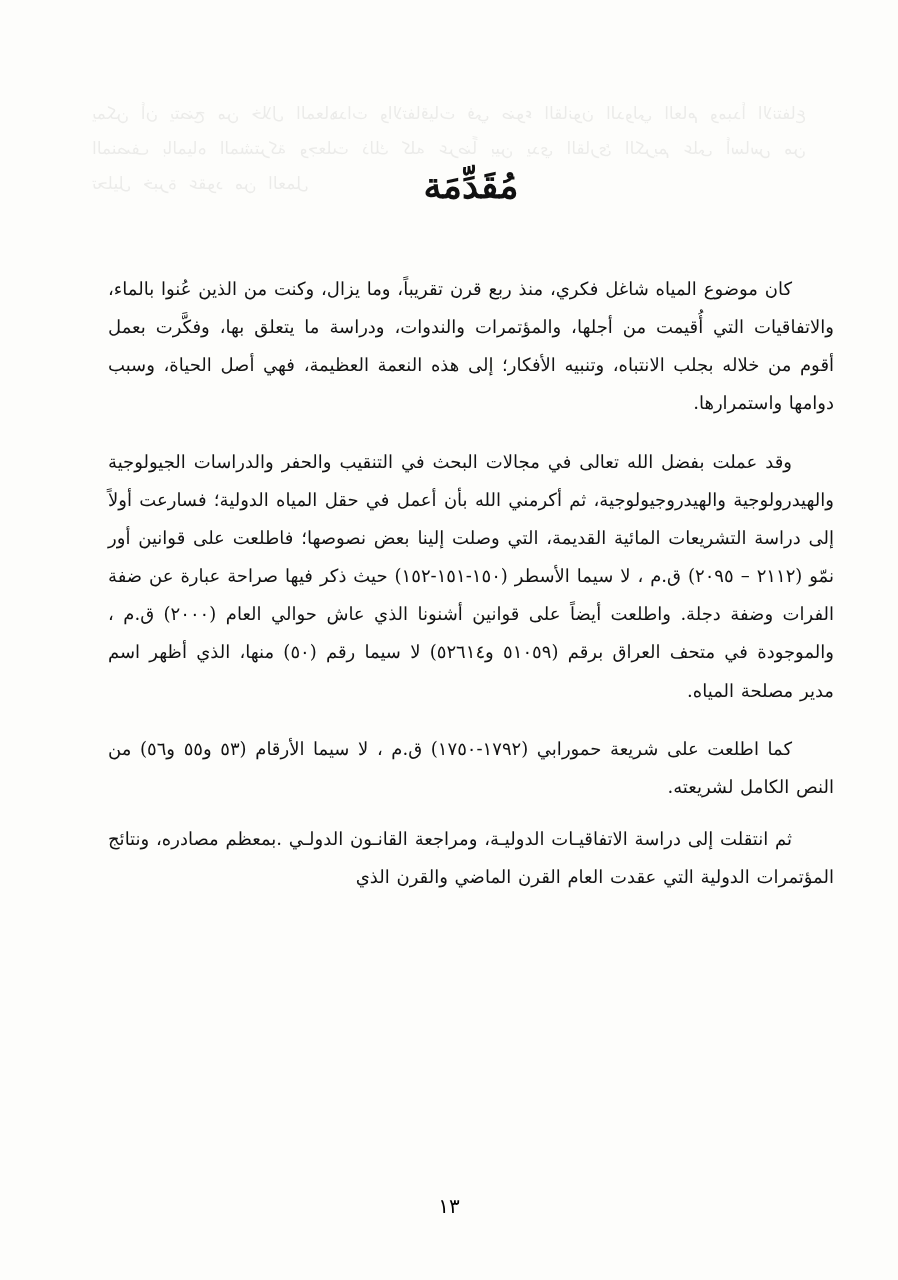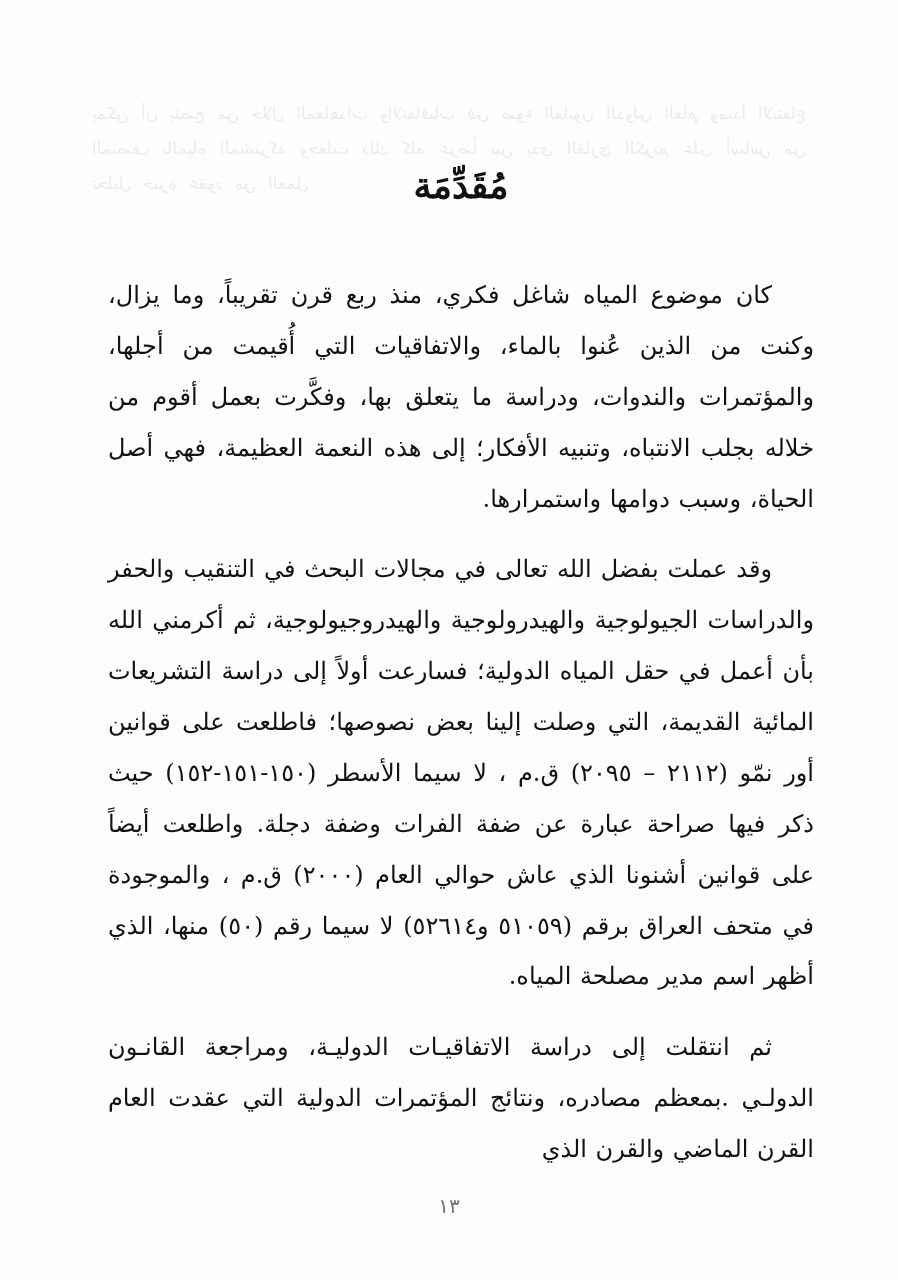--- a/index.html
+++ b/index.html
@@ -34,69 +34,70 @@
     text-align: justify;
     transform: scaleX(-1);
     filter: blur(0.5px);
     white-space: pre-wrap;
     word-spacing: 6px;
   }
   .content {
     position: absolute;
     inset: 0;
     box-sizing: border-box;
-    padding: 120px 84px 80px 108px;
+    padding: 120px 64px 80px 108px;
     direction: rtl;
   }
   .doc-title {
     text-align: center;
     font-family: "DejaVu Serif", "Liberation Serif", serif;
     font-size: 36px;
     font-weight: 700;
     color: #111111;
     margin: 44px 0 64px 0;
     letter-spacing: 0px;
   }
   .para {
     font-family: "DejaVu Serif", "Liberation Serif", serif;
     color: #121212;
-    font-size: 24px;
+    font-size: 18px;
     line-height: 2.12;
     text-align: justify;
     text-align-last: right;
     text-indent: 42px;
     margin: 0 0 20px 0;
     word-spacing: 1px;
   }
   .para.tight {
     margin-bottom: 14px;
   }
   .page-number {
     position: absolute;
     bottom: 62px;
     left: 0;
     right: 0;
     text-align: center;
     font-family: "DejaVu Serif", "Liberation Serif", serif;
     font-size: 20px;
-    color: #737373;
+    color: #000000;
   }
 </style>
 </head>
 <body>
 
 <div class="page">
 
   <div class="bleed">يمكن أن يتضح من خلال المعاهدات والاتفاقيات في ضوء القانون الدولي العام ومبدأ الانتفاع المنصف بالمياه المشتركة وجعلت ذلك كله عرضاً بين يدي القارئ الكريم على أساس من تحليل خبرة عقود من العمل</div>
 
   <div class="content">
 
     <h1 class="doc-title">مُقَدِّمَة</h1>
 
     <p class="para">كان موضوع المياه شاغل فكري، منذ ربع قرن تقريباً، وما يزال، وكنت من الذين عُنوا بالماء، والاتفاقيات التي أُقيمت من أجلها، والمؤتمرات والندوات، ودراسة ما يتعلق بها، وفكَّرت بعمل أقوم من خلاله بجلب الانتباه، وتنبيه الأفكار؛ إلى هذه النعمة العظيمة، فهي أصل الحياة، وسبب دوامها واستمرارها.</p>
     <p class="para">وقد عملت بفضل الله تعالى في مجالات البحث في التنقيب والحفر والدراسات الجيولوجية والهيدرولوجية والهيدروجيولوجية، ثم أكرمني الله بأن أعمل في حقل المياه الدولية؛ فسارعت أولاً إلى دراسة التشريعات المائية القديمة، التي وصلت إلينا بعض نصوصها؛ فاطلعت على قوانين أور نمّو (٢١١٢ – ٢٠٩٥) ق.م ، لا سيما الأسطر (١٥٠-١٥١-١٥٢) حيث ذكر فيها صراحة عبارة عن ضفة الفرات وضفة دجلة. واطلعت أيضاً على قوانين أشنونا الذي عاش حوالي العام (٢٠٠٠) ق.م ، والموجودة في متحف العراق برقم (٥١٠٥٩ و٥٢٦١٤) لا سيما رقم (٥٠) منها، الذي أظهر اسم مدير مصلحة المياه.</p>
+    <p class="para tight">كما اطلعت على شريعة حمورابي (١٧٩٢-١٧٥٠) ق.م ، لا سيما الأرقام (٥٣ و٥٥ و٥٦) من النص الكامل لشريعته.</p>
     <p class="para tight">ثم انتقلت إلى دراسة الاتفاقيـات الدوليـة، ومراجعة القانـون الدولـي .بمعظم مصادره، ونتائج المؤتمرات الدولية التي عقدت العام القرن الماضي والقرن الذي</p>
 
   </div>
 
   <div class="page-number">١٣</div>
 
 </div>
 
 </body></html>

